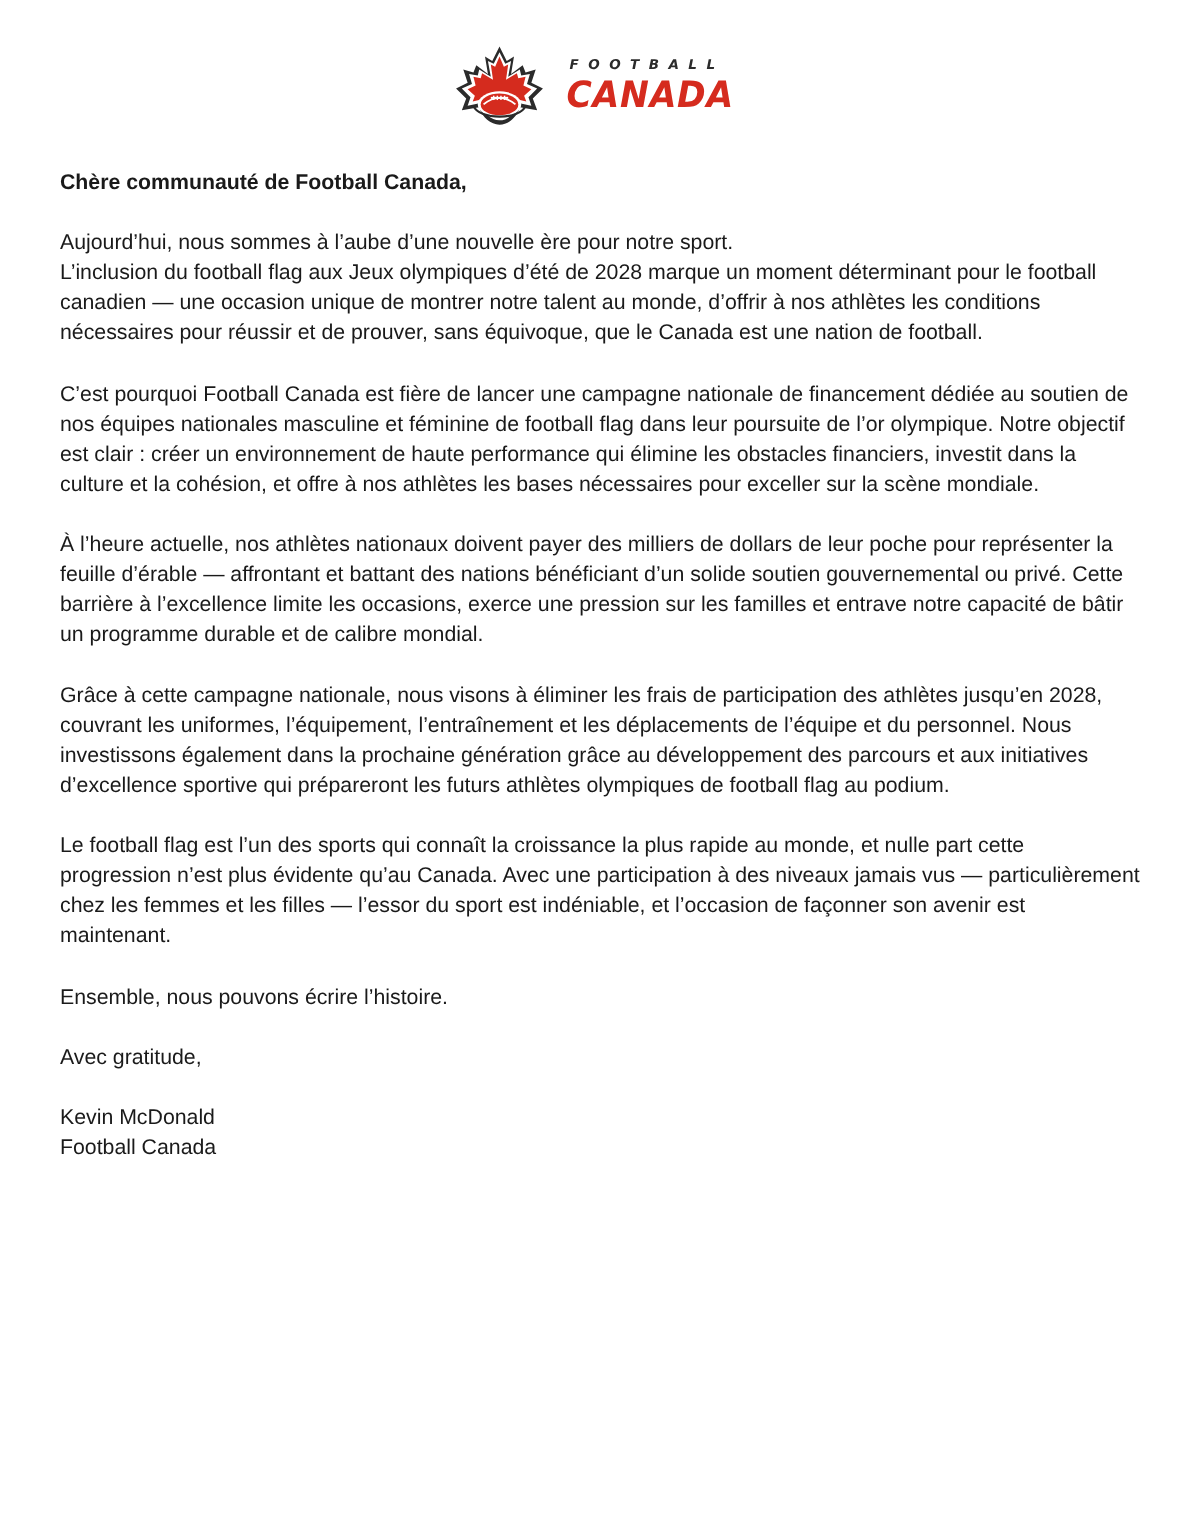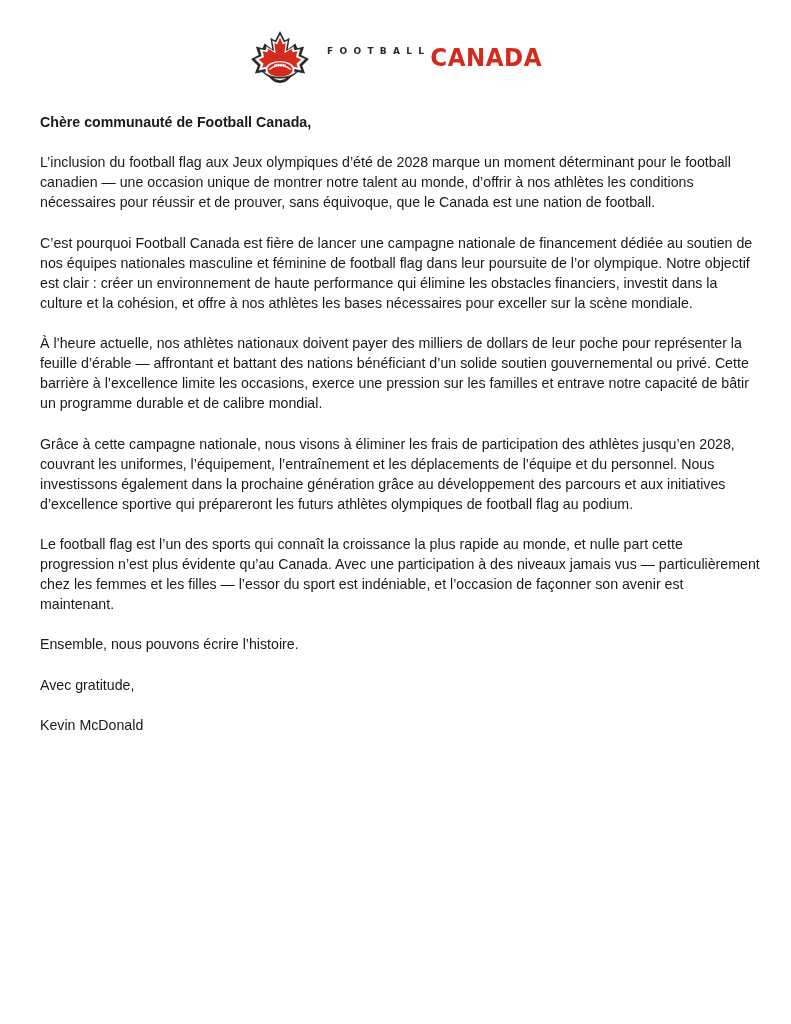--- a/index.html
+++ b/index.html
@@ -29,24 +29,25 @@
       display: flex;
       align-items: center;
       gap: 6px;
     }
     .logo-mark {
       width: 62px;
       height: 56px;
     }
     .logo-text {
       display: flex;
-      flex-direction: row;
+      flex-direction: column;
       justify-content: center;
       line-height: 1;
       margin-left: 8px;
+      font-style: italic;
     }
     .logo-top {
       font-family: "DejaVu Sans", sans-serif;
       font-size: 9px;
       font-weight: bold;
       letter-spacing: 6.3px;
       color: #2b2b2b;
       margin-bottom: 4px;
       padding-left: 2px;
     }
@@ -104,32 +105,34 @@
       <span class="logo-top">FOOTBALL</span>
       <span class="logo-bottom">CANADA</span>
     </div>
   </div>
 </div>
 
 <div class="letter">
   <p class="salutation">Chère communauté de Football Canada,</p>
 
 
+  <p style="margin-bottom:0">Aujourd’hui, nous sommes à l’aube d’une nouvelle ère pour notre sport.</p>
   <p>L’inclusion du football flag aux Jeux olympiques d’été de 2028 marque un moment déterminant pour le football canadien — une occasion unique de montrer notre talent au monde, d’offrir à nos athlètes les conditions nécessaires pour réussir et de prouver, sans équivoque, que le Canada est une nation de football.</p>
 
   <p>C’est pourquoi Football Canada est fière de lancer une campagne nationale de financement dédiée au soutien de nos équipes nationales masculine et féminine de football flag dans leur poursuite de l’or olympique. Notre objectif est clair : créer un environnement de haute performance qui élimine les obstacles financiers, investit dans la culture et la cohésion, et offre à nos athlètes les bases nécessaires pour exceller sur la scène mondiale.</p>
 
   <p>À l’heure actuelle, nos athlètes nationaux doivent payer des milliers de dollars de leur poche pour représenter la feuille d’érable — affrontant et battant des nations bénéficiant d’un solide soutien gouvernemental ou privé. Cette barrière à l’excellence limite les occasions, exerce une pression sur les familles et entrave notre capacité de bâtir un programme durable et de calibre mondial.</p>
 
   <p>Grâce à cette campagne nationale, nous visons à éliminer les frais de participation des athlètes jusqu’en 2028, couvrant les uniformes, l’équipement, l’entraînement et les déplacements de l’équipe et du personnel. Nous investissons également dans la prochaine génération grâce au développement des parcours et aux initiatives d’excellence sportive qui prépareront les futurs athlètes olympiques de football flag au podium.</p>
 
   <p>Le football flag est l’un des sports qui connaît la croissance la plus rapide au monde, et nulle part cette progression n’est plus évidente qu’au Canada. Avec une participation à des niveaux jamais vus — particulièrement chez les femmes et les filles — l’essor du sport est indéniable, et l’occasion de façonner son avenir est maintenant.</p>
 
   <p>Ensemble, nous pouvons écrire l’histoire.</p>
 
 
 
   <p>Avec gratitude,</p>
 
   <div class="signature">
     <p>Kevin McDonald</p>
+    <p>Football Canada</p>
   </div>
 </div>
 
 </body></html>

